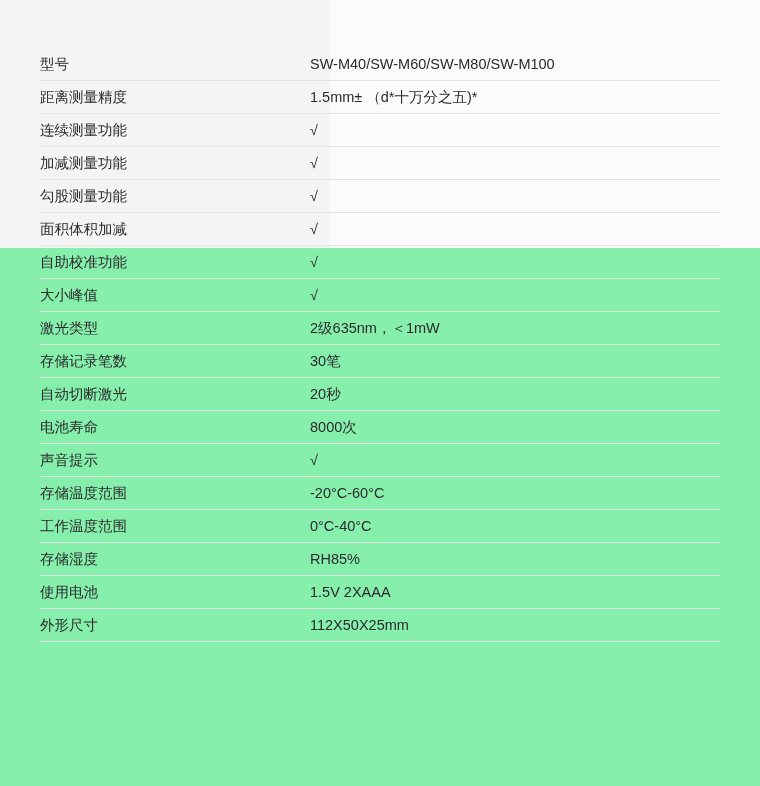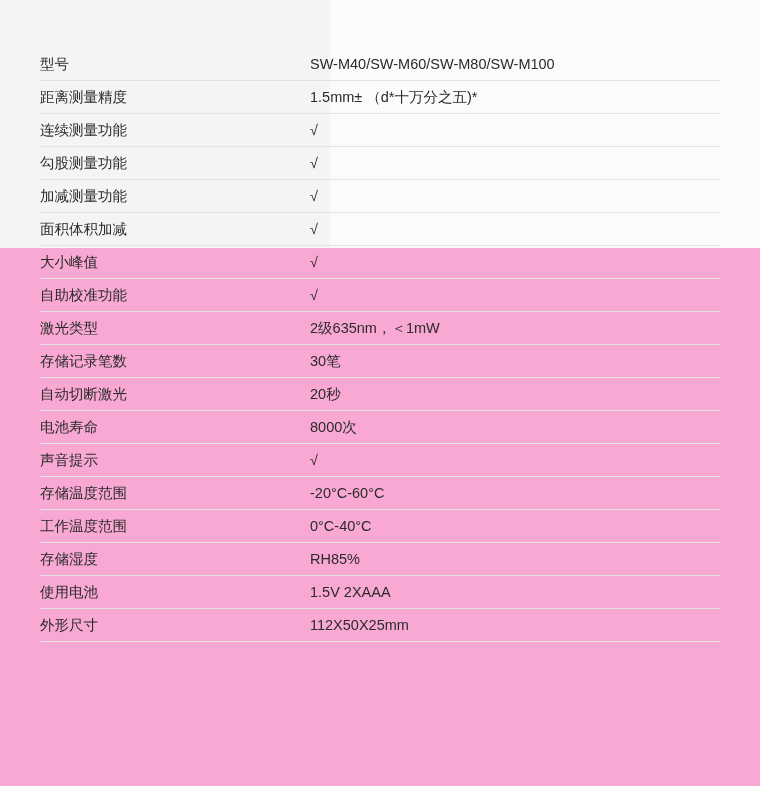--- a/index.html
+++ b/index.html
@@ -11,21 +11,21 @@
     width: 760px;
     height: 786px;
     font-family: "Liberation Sans", "DejaVu Sans", sans-serif;
     color: #222222;
     overflow: hidden;
   }
   .page {
     position: relative;
     width: 760px;
     height: 786px;
-    background: #f9a8d4;
+    background: #86efac;
   }
   
   .bg-band {
     position: absolute;
     left: 0;
     top: 0;
     width: 760px;
     height: 248px;
     background: #f4f4f4;
   }
@@ -89,37 +89,37 @@
         </tr>
         <tr>
           <td class="col-label">距离测量精度</td>
           <td class="col-value">1.5mm± （d*十万分之五)*</td>
         </tr>
         <tr>
           <td class="col-label">连续测量功能</td>
           <td class="col-value check">√</td>
         </tr>
         <tr>
-          <td class="col-label">勾股测量功能</td>
+          <td class="col-label">加减测量功能</td>
           <td class="col-value check">√</td>
         </tr>
         <tr>
-          <td class="col-label">加减测量功能</td>
+          <td class="col-label">勾股测量功能</td>
           <td class="col-value check">√</td>
         </tr>
         <tr>
           <td class="col-label">面积体积加减</td>
           <td class="col-value check">√</td>
         </tr>
         <tr>
-          <td class="col-label">大小峰值</td>
+          <td class="col-label">自助校准功能</td>
           <td class="col-value check">√</td>
         </tr>
         <tr>
-          <td class="col-label">自助校准功能</td>
+          <td class="col-label">大小峰值</td>
           <td class="col-value check">√</td>
         </tr>
         <tr>
           <td class="col-label">激光类型</td>
           <td class="col-value">2级635nm，＜1mW</td>
         </tr>
         <tr>
           <td class="col-label">存储记录笔数</td>
           <td class="col-value">30笔</td>
         </tr>

